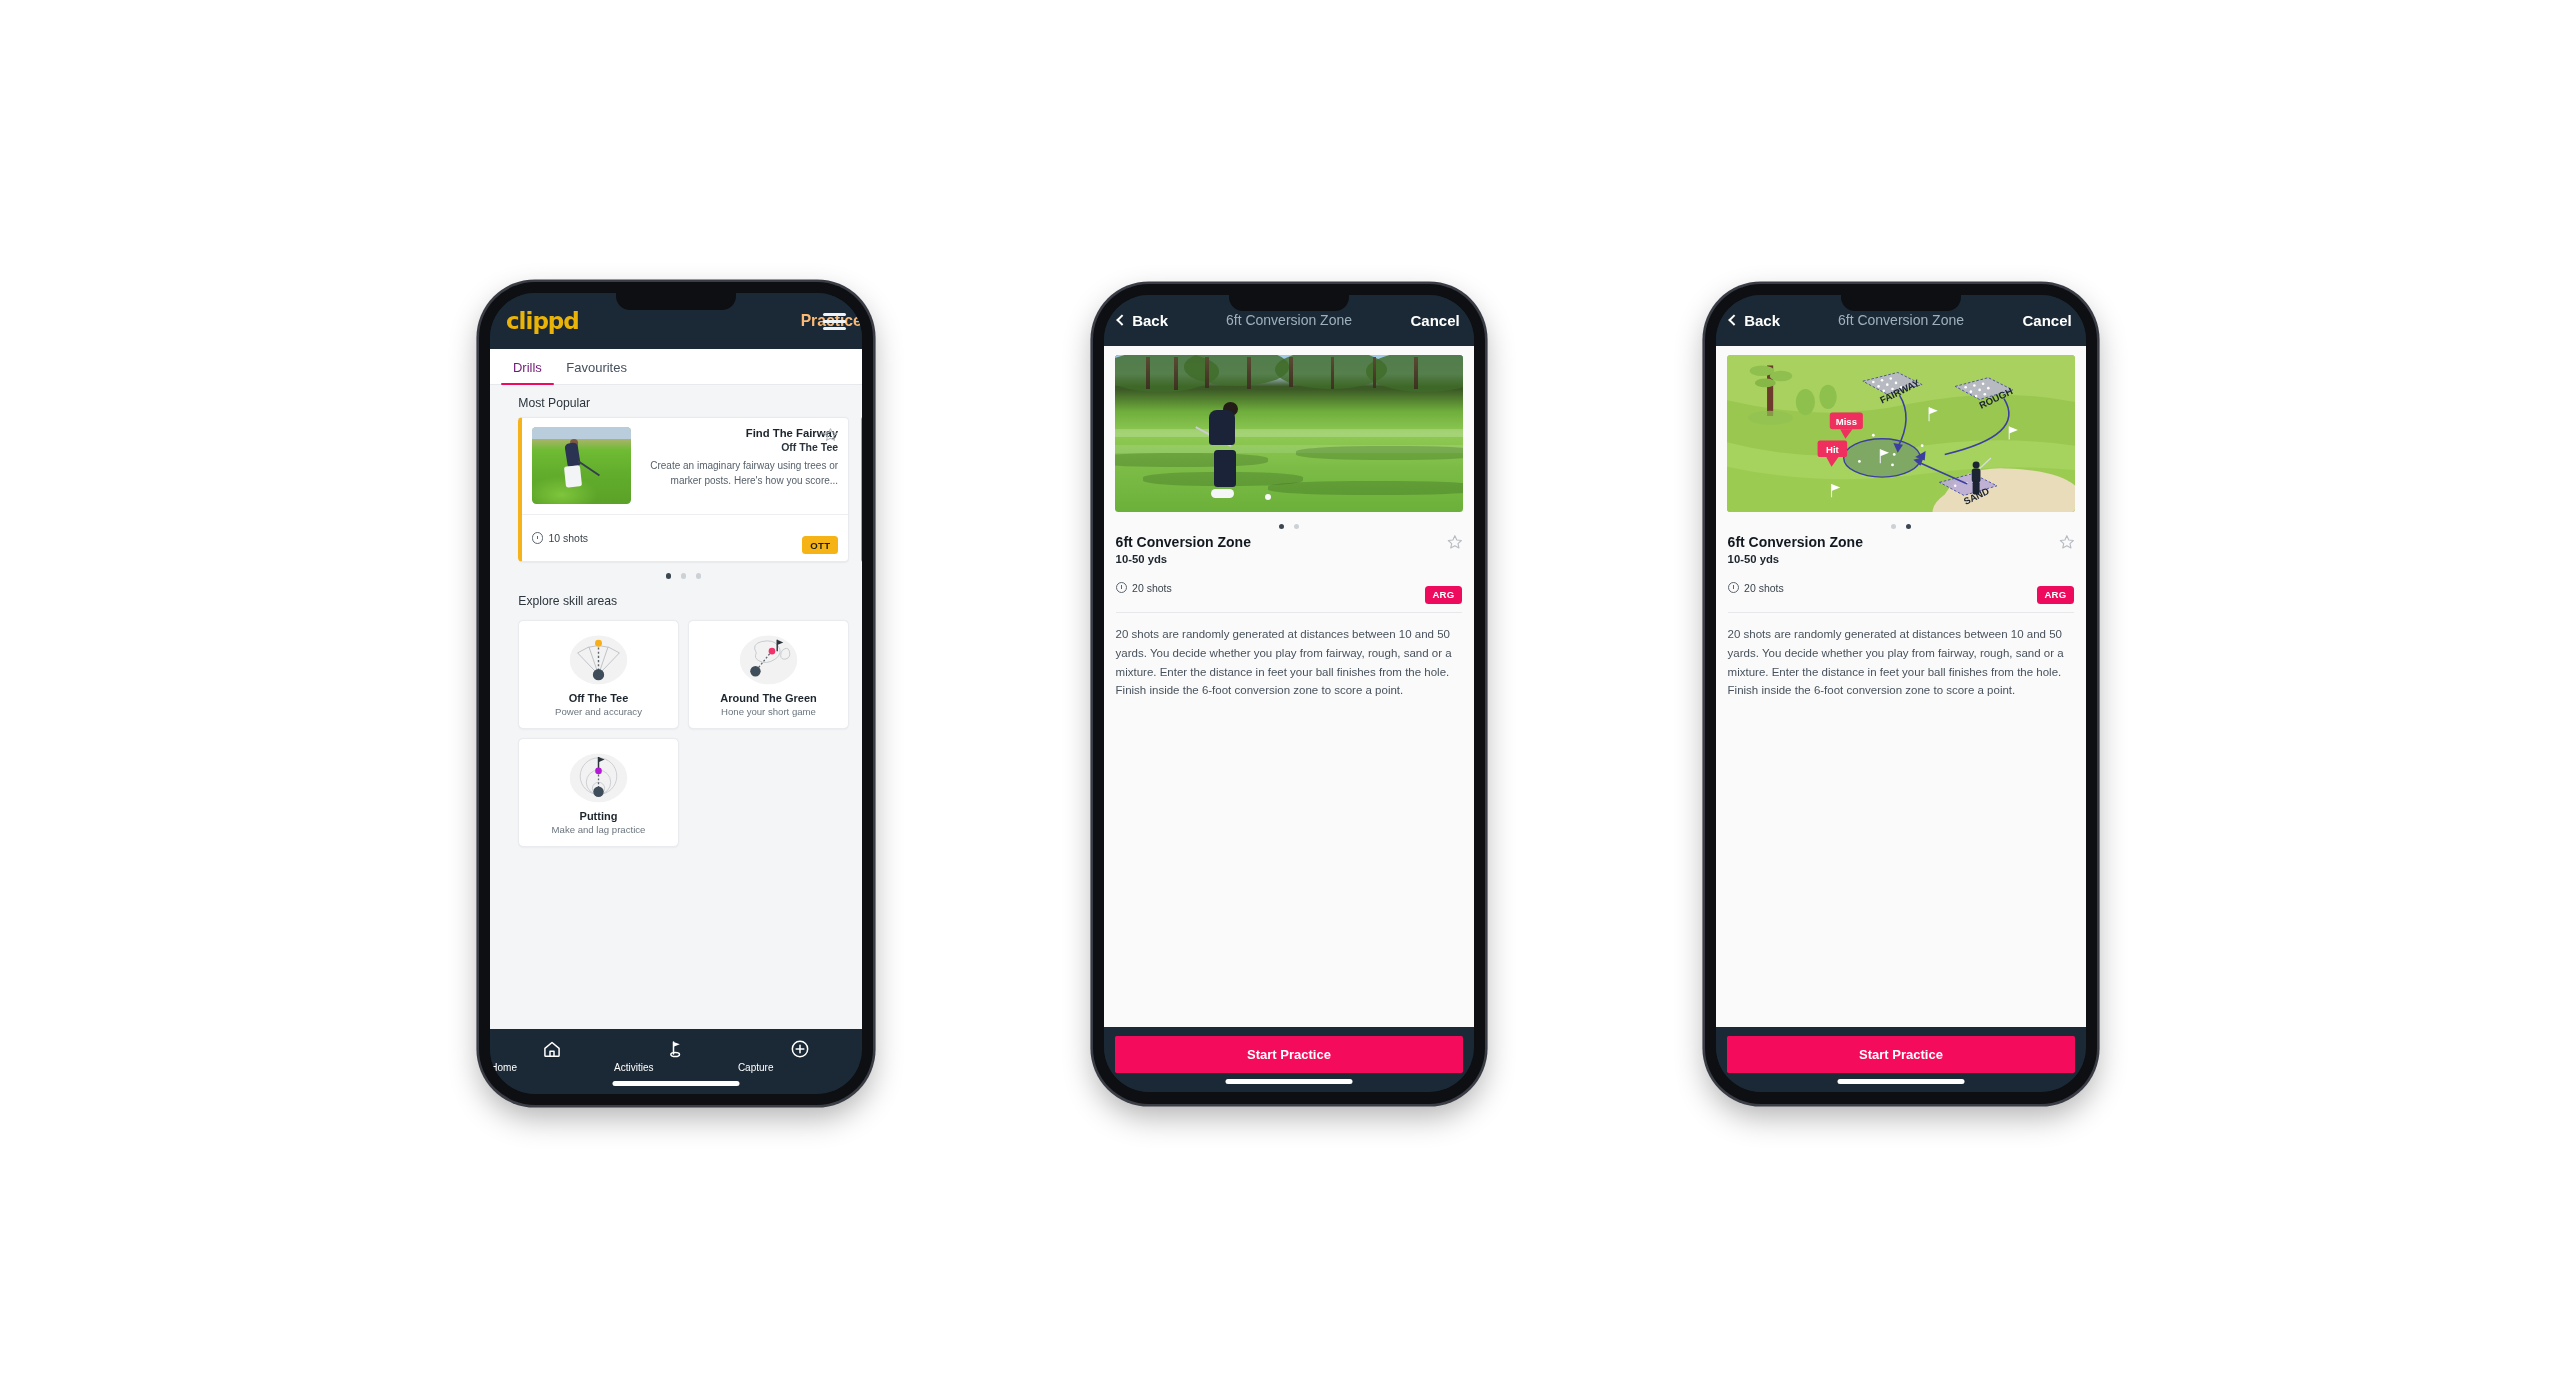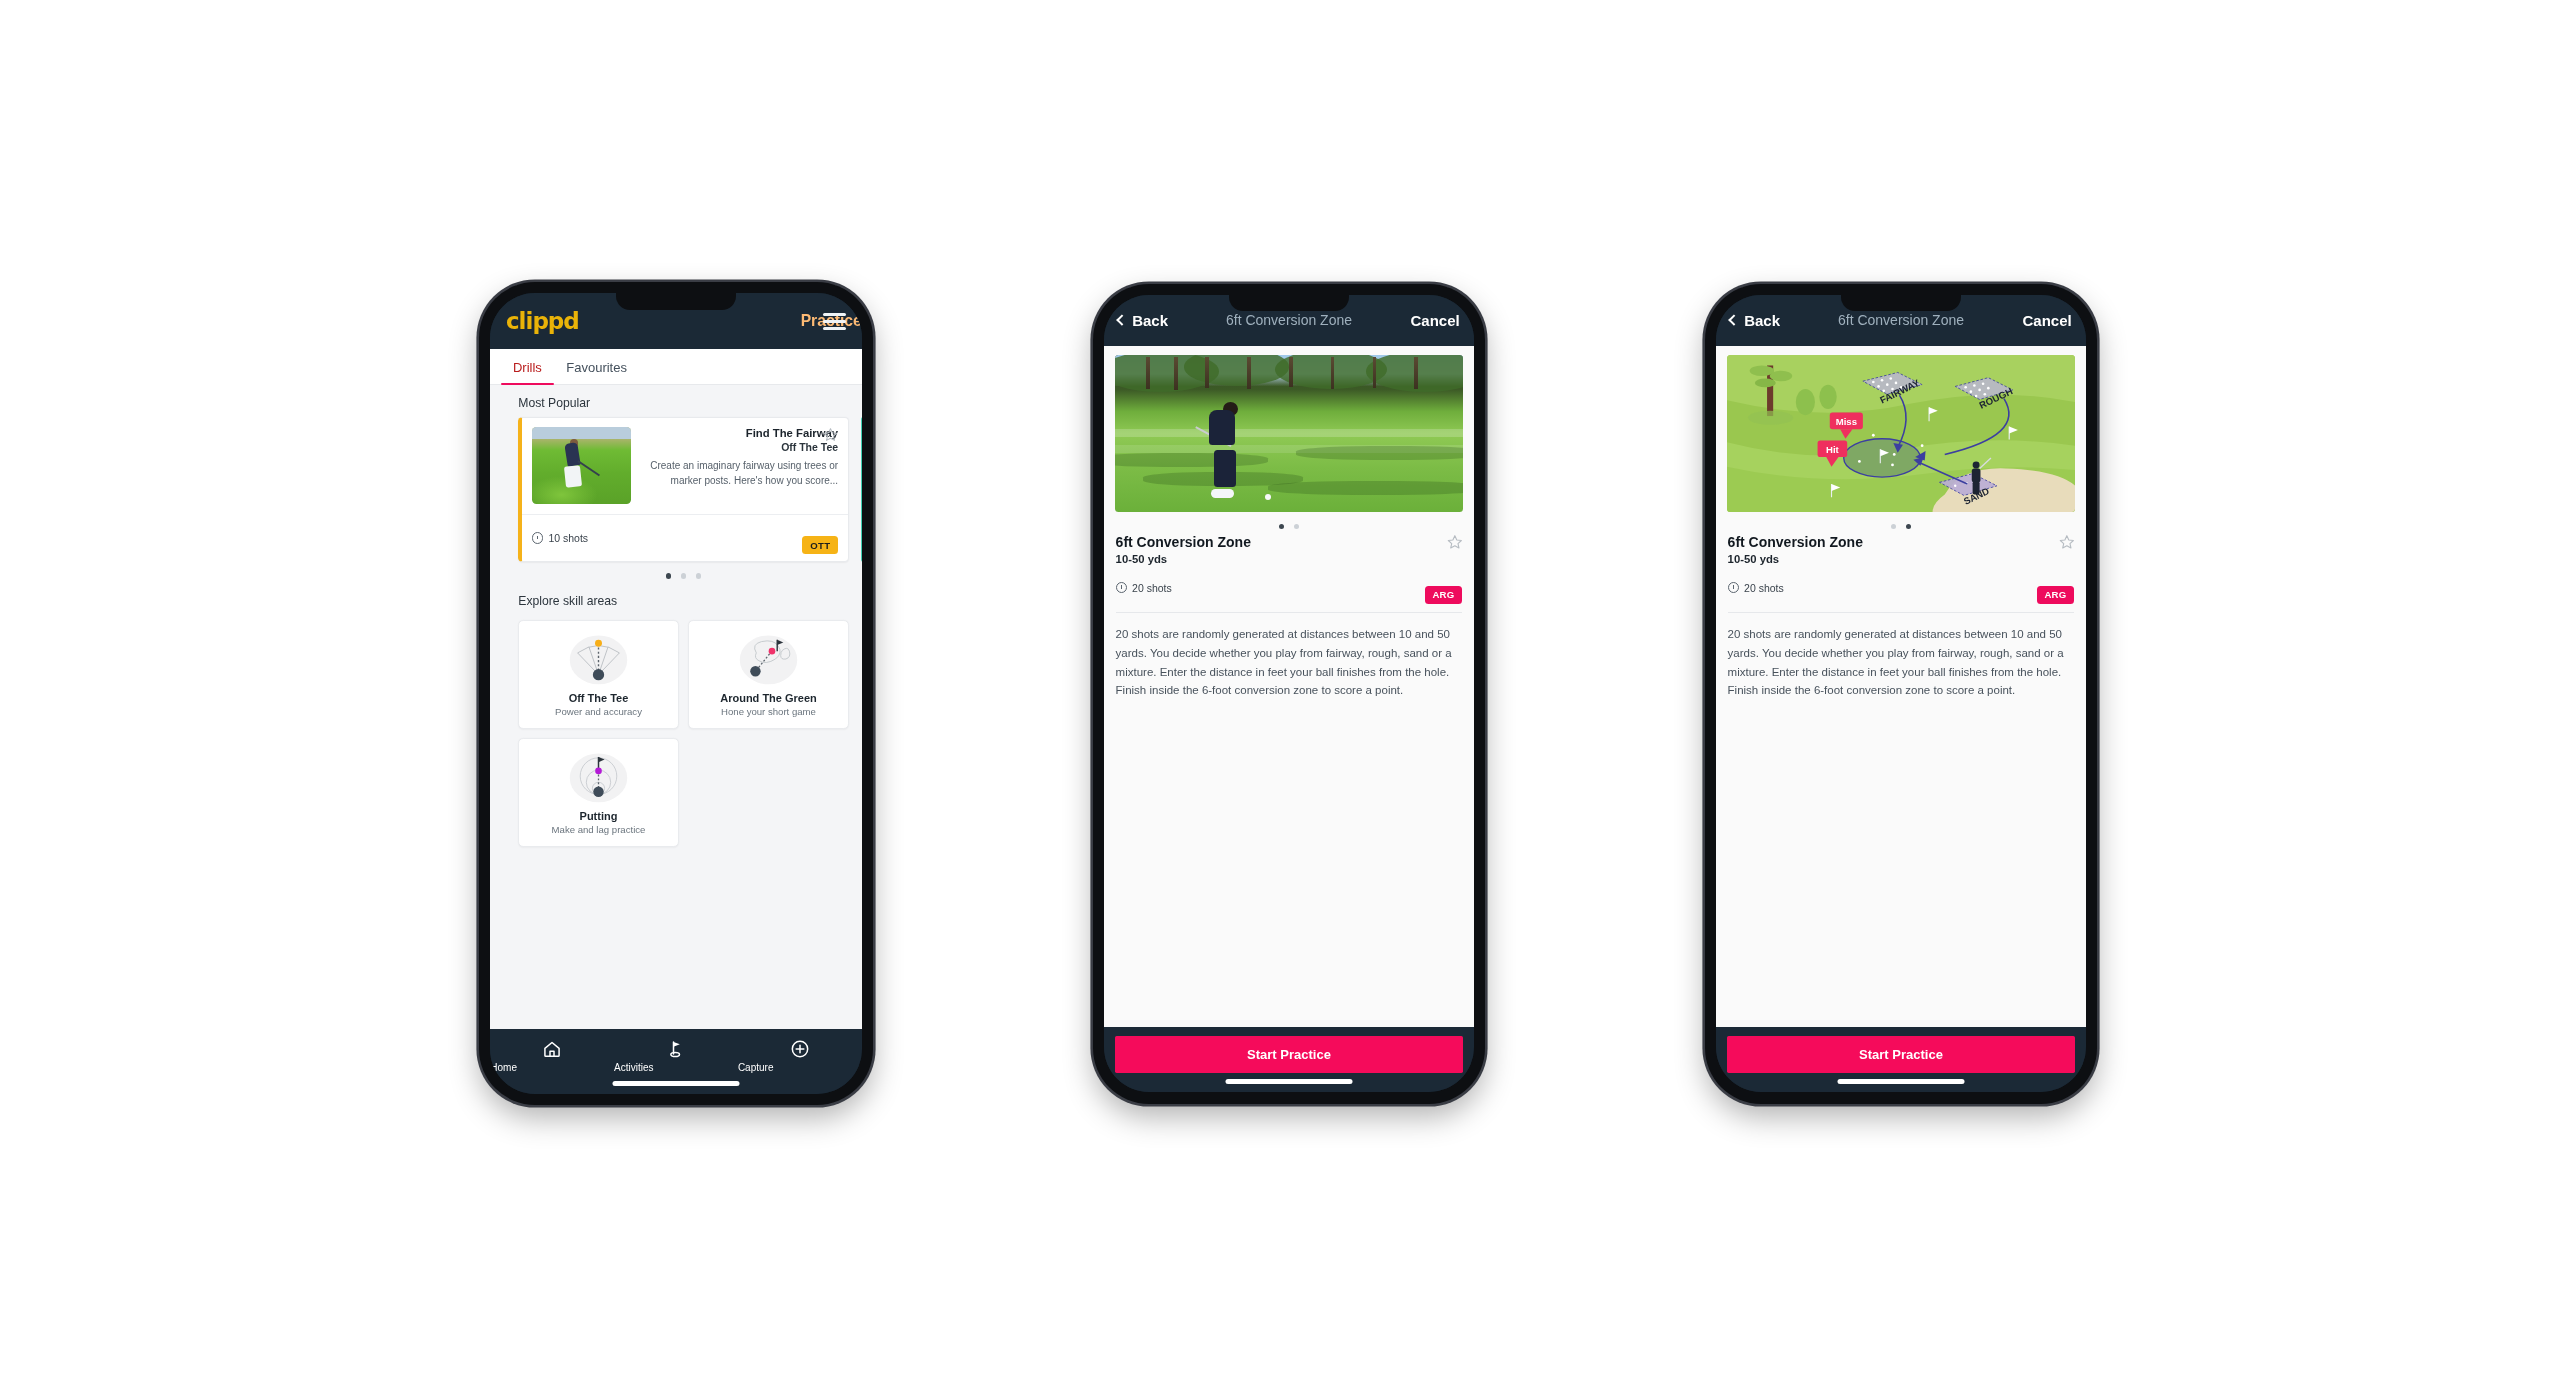--- a/index.html
+++ b/index.html
@@ -123,21 +123,21 @@
     padding: 0 10.5px;
     flex: 0 0 auto;
     border-bottom: 0.9px solid #e7e9ec;
   }
   .tab {
     padding: 10.5px 12.2px 9.6px;
     font-size: 13px;
     color: #44505c;
     position: relative;
   }
-  .tab.active { color: #b91c1c; }
+  .tab.active { color: #701a75; }
   .tab.active::after {
     content:"";
     position:absolute;
     left: 0; right: 0; bottom: -0.9px;
     height: 2.6px;
     background: #ee0b5d;
     border-radius: 1.7px;
   }
 
   .body {

